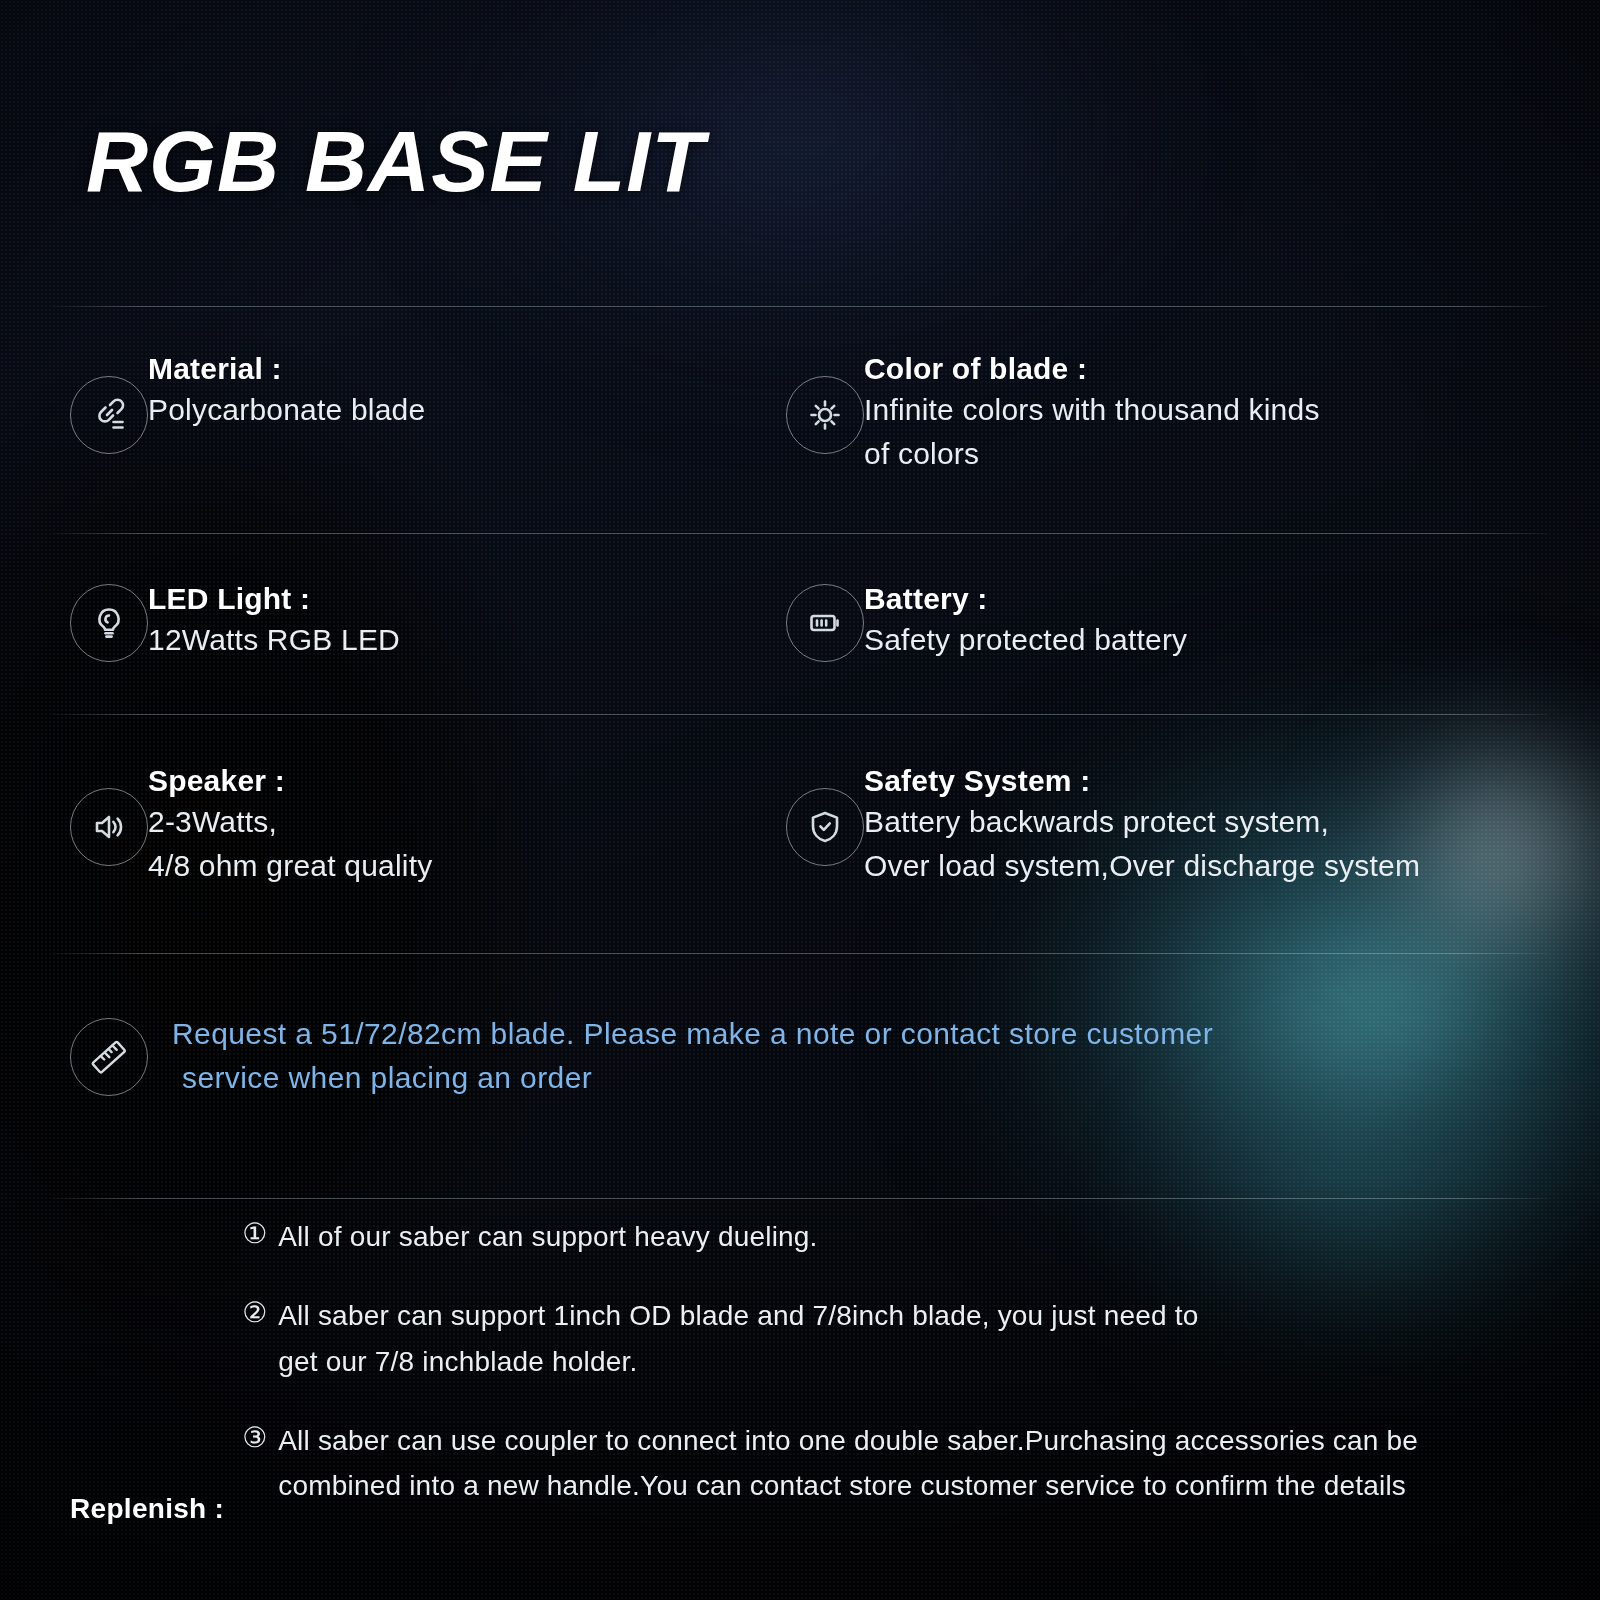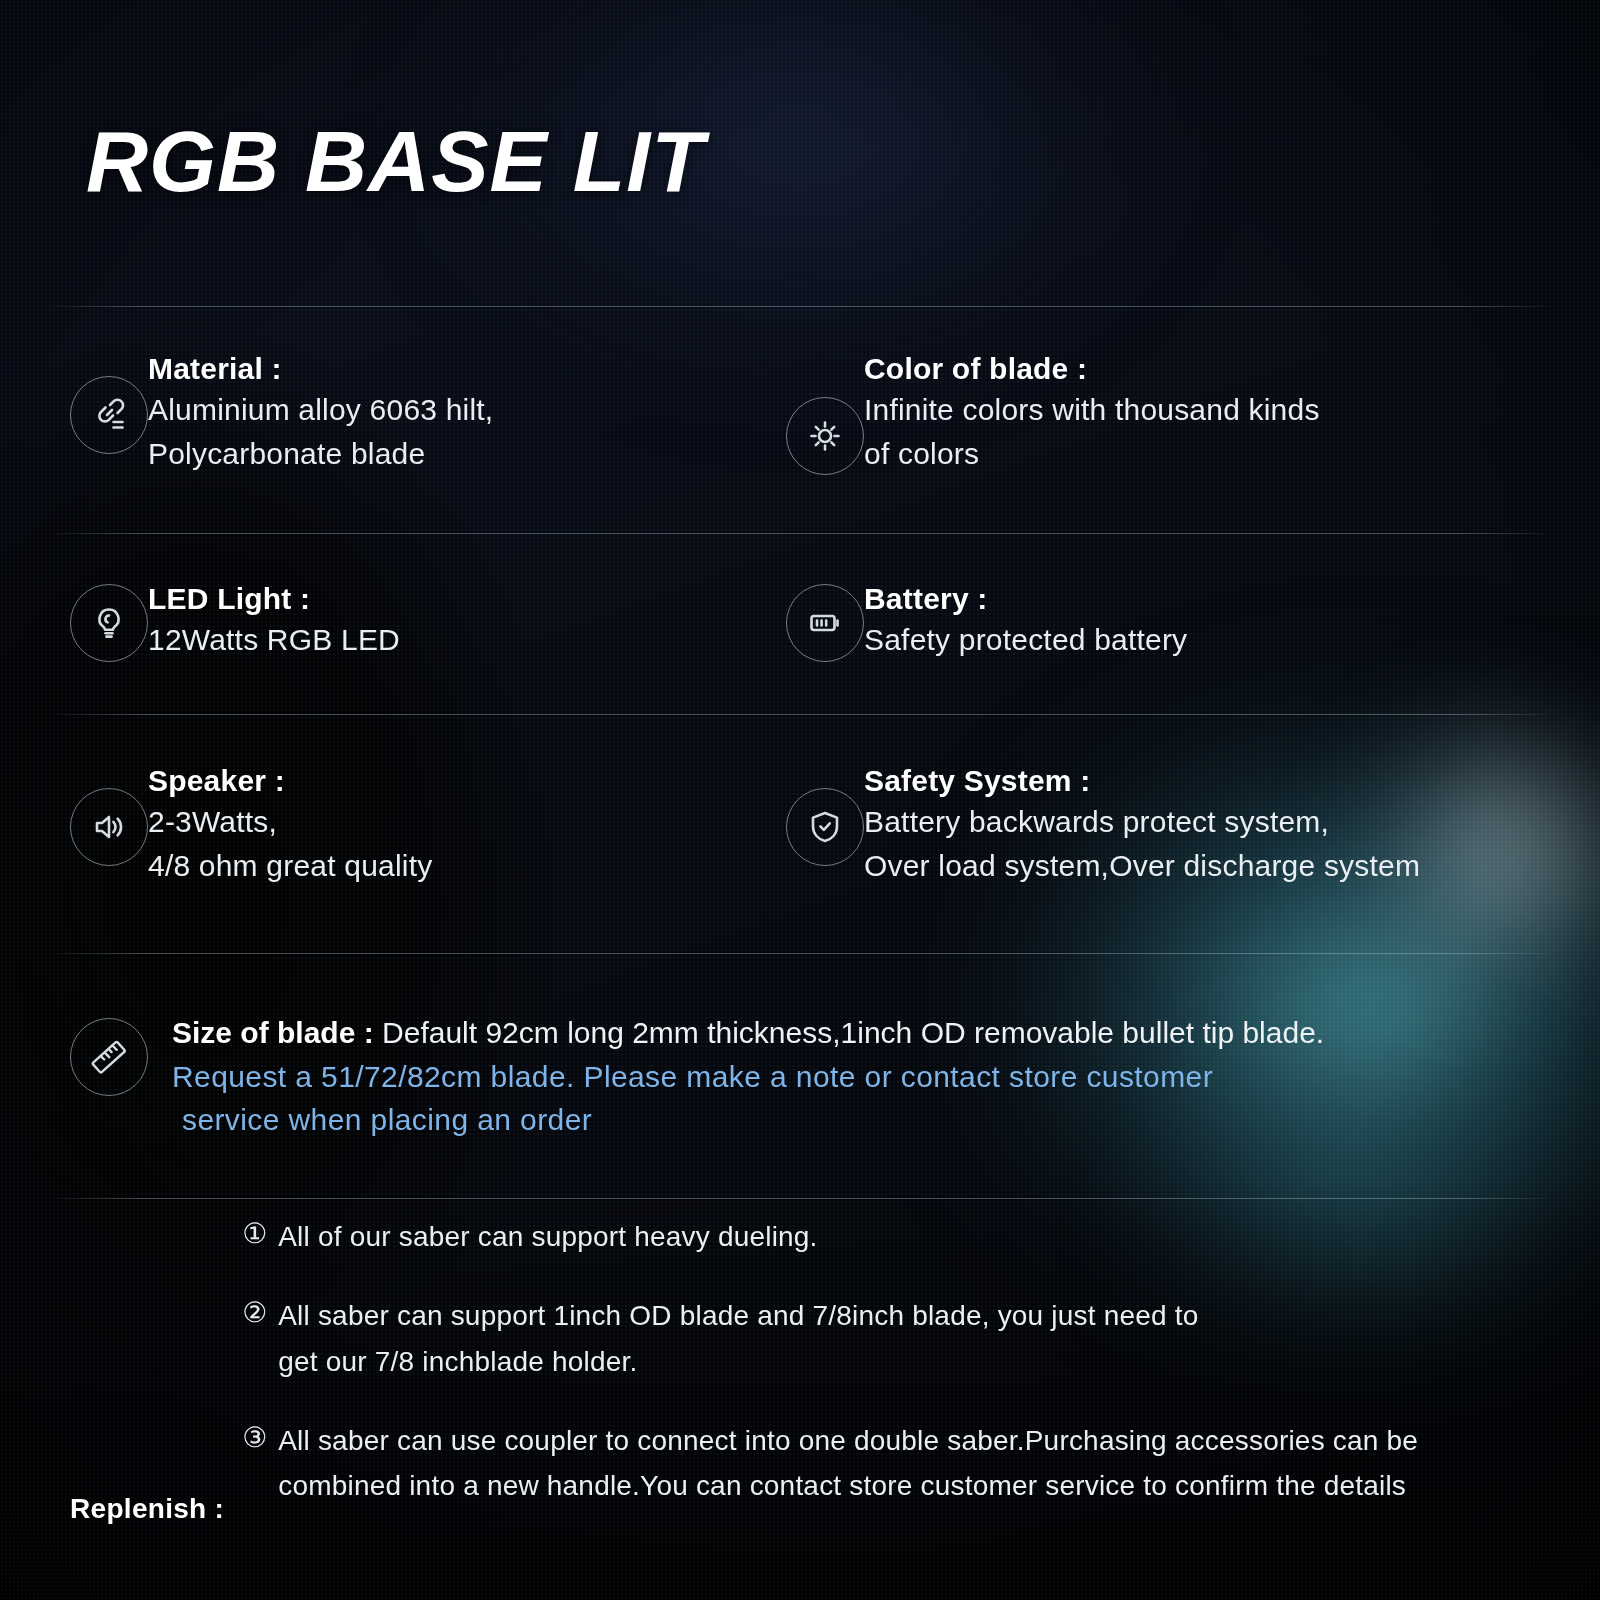--- a/index.html
+++ b/index.html
@@ -150,21 +150,21 @@
     font-size:30px;
     font-weight:400;
     color:#e9eef2;
     line-height:1.46;
     letter-spacing:0.2px;
     white-space:nowrap;
   }
 
   
   .sp-material{left:70px;top:348px;}
-  .sp-color   {left:786px;top:348px;align-items:flex-end;}
+  .sp-color   {left:786px;top:348px;}
   .sp-led     {left:70px;top:578px;}
   .sp-battery {left:786px;top:578px;align-items:flex-end;}
   .sp-speaker {left:70px;top:760px;}
   .sp-safety  {left:786px;top:760px;}
 
   .sp-material .ico, .sp-led .ico, .sp-speaker .ico{margin-top:28px;}
   .sp-color .ico{margin-top:28px;}
   .sp-battery .ico{margin-top:6px;}
   .sp-safety .ico{margin-top:28px;}
   .sp-led .ico{margin-top:6px;}
@@ -269,21 +269,20 @@
         <svg width="42" height="42" viewBox="0 0 42 42" fill="none" stroke="#d4dce2" stroke-width="2.6" stroke-linecap="round" stroke-linejoin="round">
           <path d="M17.5 13.5 L13 18 a5.5 5.5 0 0 0 7.8 7.8 L25 21.5"></path>
           <path d="M22 11 l3.6 -3.6 a5.5 5.5 0 0 1 7.8 7.8 L29.5 19"></path>
           <path d="M19 21 l5 -5"></path>
           <path d="M25.5 28 h9"></path>
           <path d="M25.5 33.5 h9"></path>
         </svg>
       </div>
       <div class="txt">
         <div class="hd">Material :</div>
-        <div class="bd">Aluminium alloy 6063 hilt,</div>
         <div class="bd">Polycarbonate blade</div>
       </div>
     </div>
 
     <div class="spec sp-color">
       <div class="ico">
         <svg width="42" height="42" viewBox="0 0 42 42" fill="none" stroke="#d4dce2" stroke-width="2.6" stroke-linecap="round">
           <circle cx="21" cy="21" r="6"></circle>
           <path d="M21 7.5 v4"></path>
           <path d="M21 30.5 v4"></path>
@@ -366,24 +365,20 @@
       <div class="ico">
         <svg width="42" height="42" viewBox="0 0 42 42" fill="none" stroke="#d4dce2" stroke-width="2.4" stroke-linecap="round" stroke-linejoin="round">
           <rect x="4.2" y="14.6" width="33" height="12.8" rx="1.6" transform="rotate(-42 21 21)"></rect>
           <path d="M13.3 20.6 l2.9 2.9"></path>
           <path d="M17.0 16.9 l4.3 4.3"></path>
           <path d="M20.7 13.2 l2.9 2.9"></path>
           <path d="M24.4 9.5 l4.3 4.3"></path>
         </svg>
       </div>
       <div class="txt">
-        <div class="line1">
-          <b>Size of blade :</b>
-          <span>Default 92cm long 2mm thickness,1inch OD removable bullet tip blade.</span>
-        </div>
         <div class="blue">Request a 51/72/82cm blade. Please make a note or contact store customer</div>
         <div class="blue indent">service when placing an order</div>
       </div>
     </div>
 
     <div class="replenish">
       <div class="rep-label">Replenish :</div>
       <div class="rep-list">
         <div class="rep-item">
           <div class="rep-num">①</div>

